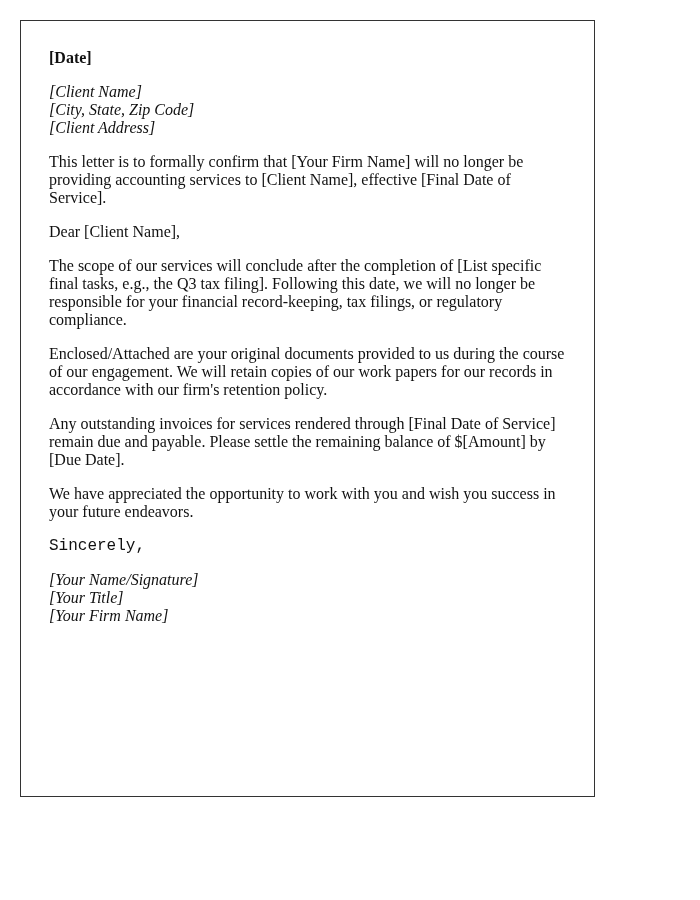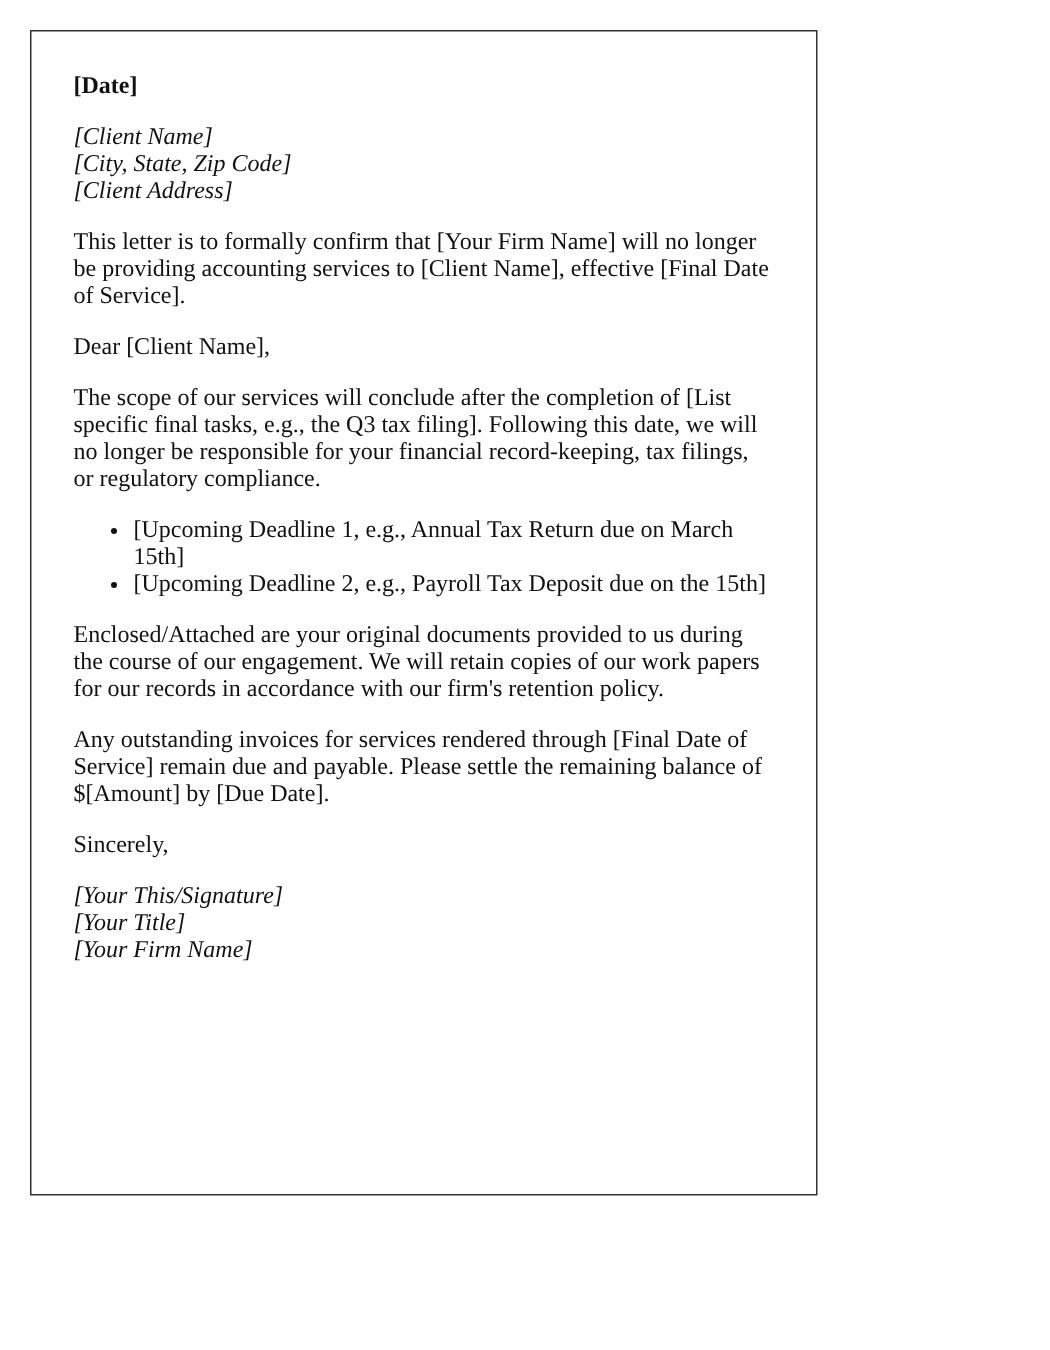--- a/index.html
+++ b/index.html
@@ -11,21 +11,21 @@
       width: 700px;
       height: 900px;
       position: relative;
       font-family: "Liberation Serif", "DejaVu Serif", serif;
       color: #111111;
     }
     .letter {
       position: absolute;
       left: 20px;
       top: 20px;
-      width: 525px;
+      width: 575px;
       height: 777px;
       box-sizing: border-box;
       border: 1px solid #333333;
       padding: 28px 28px 20px 28px;
       font-size: 16px;
       line-height: 18px;
     }
     .letter p {
       margin: 0 0 16px 0;
     }
@@ -44,20 +44,21 @@
     }
     ul.deadlines {
       margin: 0 0 16px 0;
       padding-left: 40px;
     }
     ul.deadlines li {
       margin: 0;
     }
     .closing {
       margin-bottom: 16px;
+      font-family: Liberation Mono, monospace;
     }
   </style>
 </head>
 <body>
 
 <div class="letter">
   <p class="date">[Date]</p>
 
   <p>
     <span class="line">[Client Name]</span>
@@ -66,31 +67,28 @@
   </p>
 
 
   <p>This letter is to formally confirm that [Your Firm Name] will no longer be providing accounting services to [Client Name], effective [Final Date of Service].</p>
 
   <p>Dear [Client Name],</p>
 
   <p>The scope of our services will conclude after the completion of [List specific final tasks, e.g., the Q3 tax filing]. Following this date, we will no longer be responsible for your financial record-keeping, tax filings, or regulatory compliance.</p>
 
 
-  <ul class="deadlines">
-    <li>[Upcoming Deadline 1, e.g., Annual Tax Return due on March 15th]</li>
-    <li>[Upcoming Deadline 2, e.g., Payroll Tax Deposit due on the 15th]</li>
-  </ul>
 
 
   <p>Enclosed/Attached are your original documents provided to us during the course of our engagement. We will retain copies of our work papers for our records in accordance with our firm's retention policy.</p>
 
   <p>Any outstanding invoices for services rendered through [Final Date of Service] remain due and payable. Please settle the remaining balance of $[Amount] by [Due Date].</p>
 
+  <p>We have appreciated the opportunity to work with you and wish you success in your future endeavors.</p>
 
   <p class="closing">Sincerely,</p>
 
   <p>
-    <span class="line">[Your This/Signature]</span>
+    <span class="line">[Your Name/Signature]</span>
     <span class="line">[Your Title]</span>
     <span class="line">[Your Firm Name]</span>
   </p>
 </div>
 
 </body></html>

